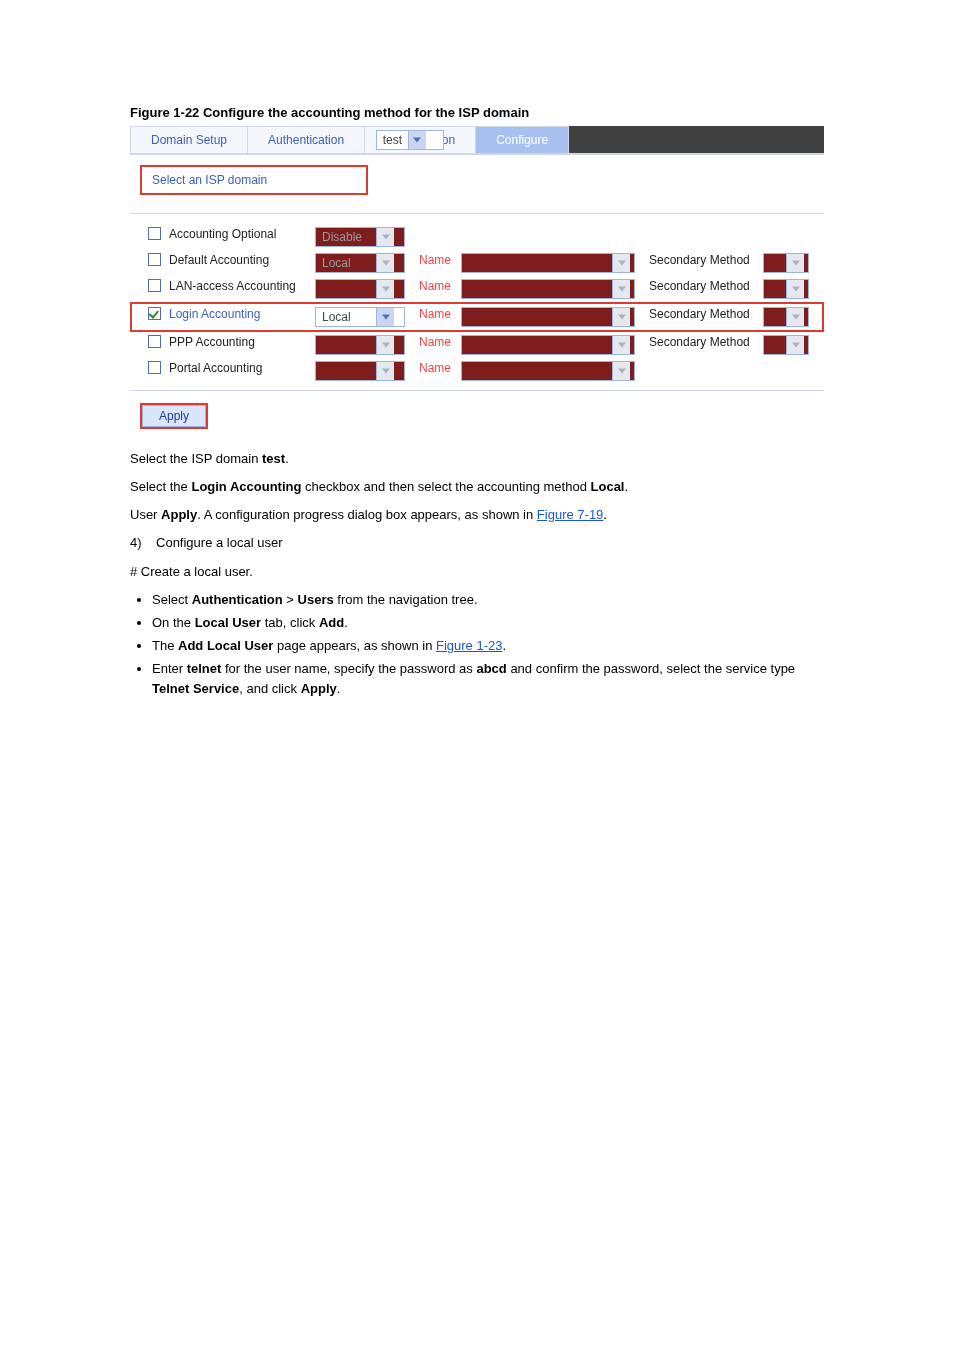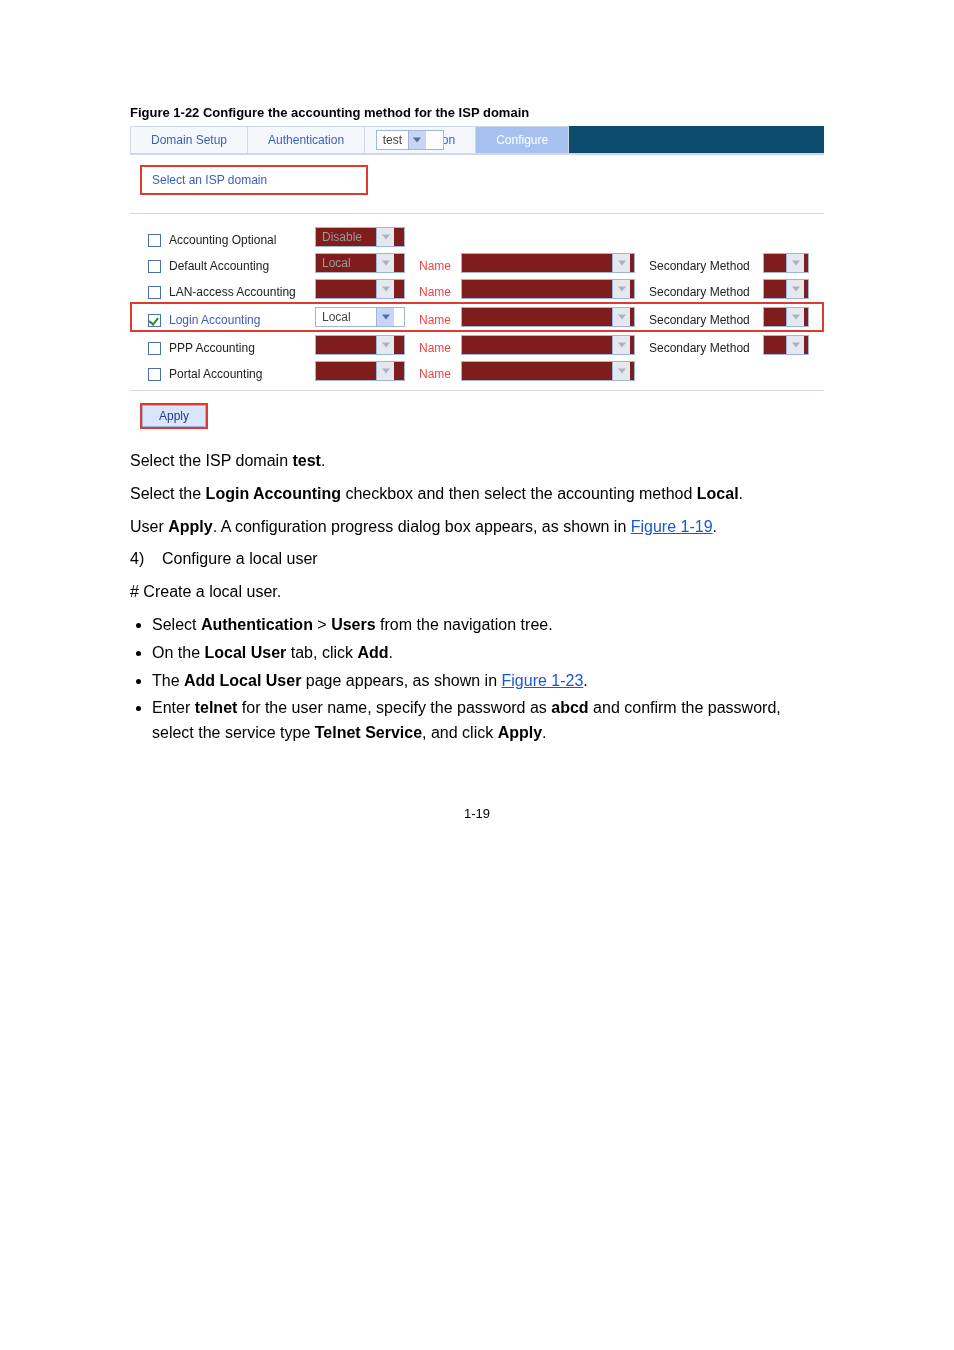--- a/index.html
+++ b/index.html
@@ -21,21 +21,21 @@
     margin-bottom: 6px;
   }
   .screenshot {
     border: none;
     margin-bottom: 20px;
   }
   
   .tabs {
     display: flex;
     border-bottom: 1px solid #d0d7e5;
-    background: #0c4a6e;
+    background: #404040;
   }
   .tab {
     padding: 6px 20px;
     font-size: 12px;
     color: #3b5fbb;
     border: 1px solid #d0d7e5;
     border-bottom: none;
     margin-right: -1px;
     background: #f4f7fb;
     cursor: pointer;
@@ -98,21 +98,21 @@
   }
   .dropdown.disabled .val { color: #999; }
   .dropdown.disabled { background: #7f1d1d; }
   .dropdown.disabled .arrow { background: #e5e9ef; }
   .arrow svg { width: 8px; height: 6px; fill: #4c6fb1; }
   .dropdown.disabled .arrow svg { fill: #a8b3c4; }
 
   .rows { margin-top: 4px; }
   .row {
     display: flex;
-    align-items: flex-end;
+    align-items: flex-start;
     padding: 3px 10px 3px 18px;
     gap: 8px;
     font-size: 12px;
   }
   .row .chk {
     width: 13px; height: 13px; border:1px solid #4c6fb1; background:#fff;
     display:inline-flex; align-items:center; justify-content:center;
     flex-shrink:0;
   }
   .row .chk.on::after{
@@ -141,21 +141,21 @@
     background: #d9e5fb;
     color:#1f3e8a;
     padding: 3px 16px;
     font-size:12px;
     display:inline-block;
     cursor:pointer;
   }
 
   .body-text {
     margin-top: 8px;
-    font-size: 16px;
+    font-size: 13px;
     line-height: 1.55;
   }
   .body-text p { margin: 0 0 8px 0; }
   a.link { color: #1a57d6; text-decoration: underline; }
   ul.steps { margin: 4px 0 10px 22px; padding:0; }
   ul.steps li { margin: 3px 0; }
   .pgnum { text-align:center; margin-top: 60px; font-size:13px; }
 </style>
 </head>
 <body>
@@ -363,21 +363,21 @@
   </div>
 
   <div class="body-text">
     <p>
       <span>Select the ISP domain </span><b>test</b><span>.</span>
     </p>
     <p>
       <span>Select the </span><b>Login Accounting</b><span> checkbox and then select the accounting method </span><b>Local</b><span>.</span>
     </p>
     <p>
-      <span>User </span><b>Apply</b><span>. A configuration progress dialog box appears, as shown in </span><a href="#" class="link">Figure 1-19</a><span>.</span>
+      <span>User </span><b>Apply</b><span>. A configuration progress dialog box appears, as shown in </span><a href="#" class="link">Figure 7-19</a><span>.</span>
     </p>
 
     <p>
       <span>4)</span>&nbsp;&nbsp;&nbsp;
       <span>Configure a local user</span>
     </p>
     <p># Create a local user.</p>
 
     <ul class="steps">
       <li>
@@ -388,14 +388,13 @@
       </li>
       <li>
         <span>The </span><b>Add Local User</b><span> page appears, as shown in </span><a href="#" class="link">Figure 1-23</a><span>.</span>
       </li>
       <li>
         <span>Enter </span><b>telnet</b><span> for the user name, specify the password as </span><b>abcd</b><span> and confirm the password, select the service type </span><b>Telnet Service</b><span>, and click </span><b>Apply</b><span>.</span>
       </li>
     </ul>
   </div>
 
-  <div class="pgnum">1-19</div>
 </div>
 
 </body></html>

